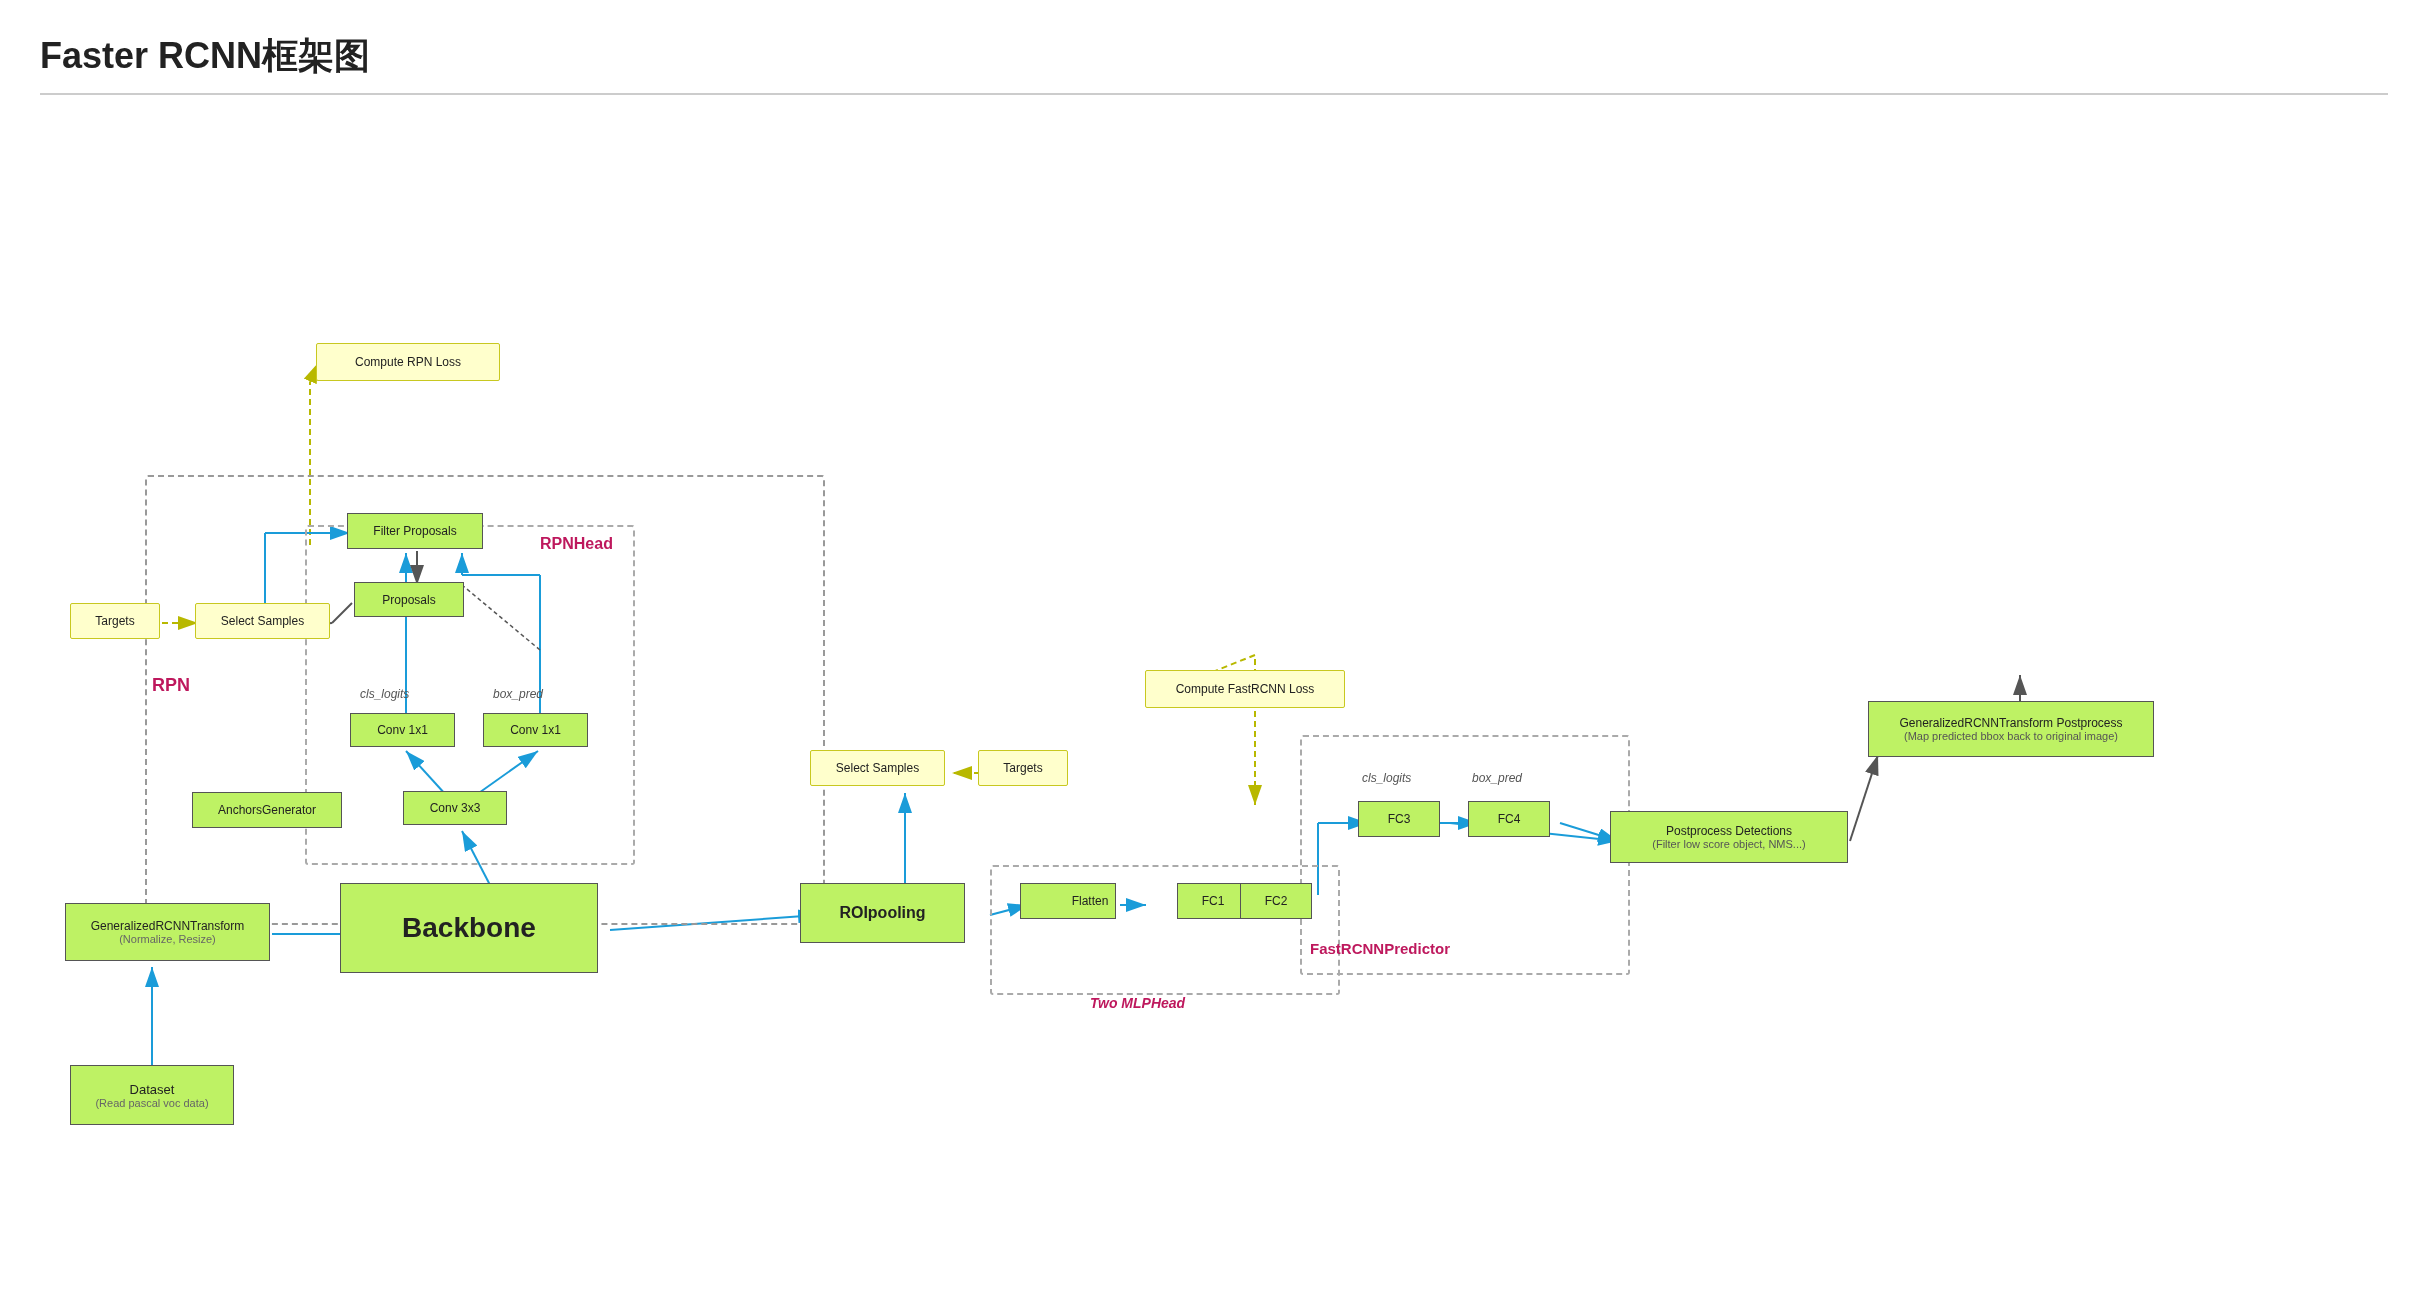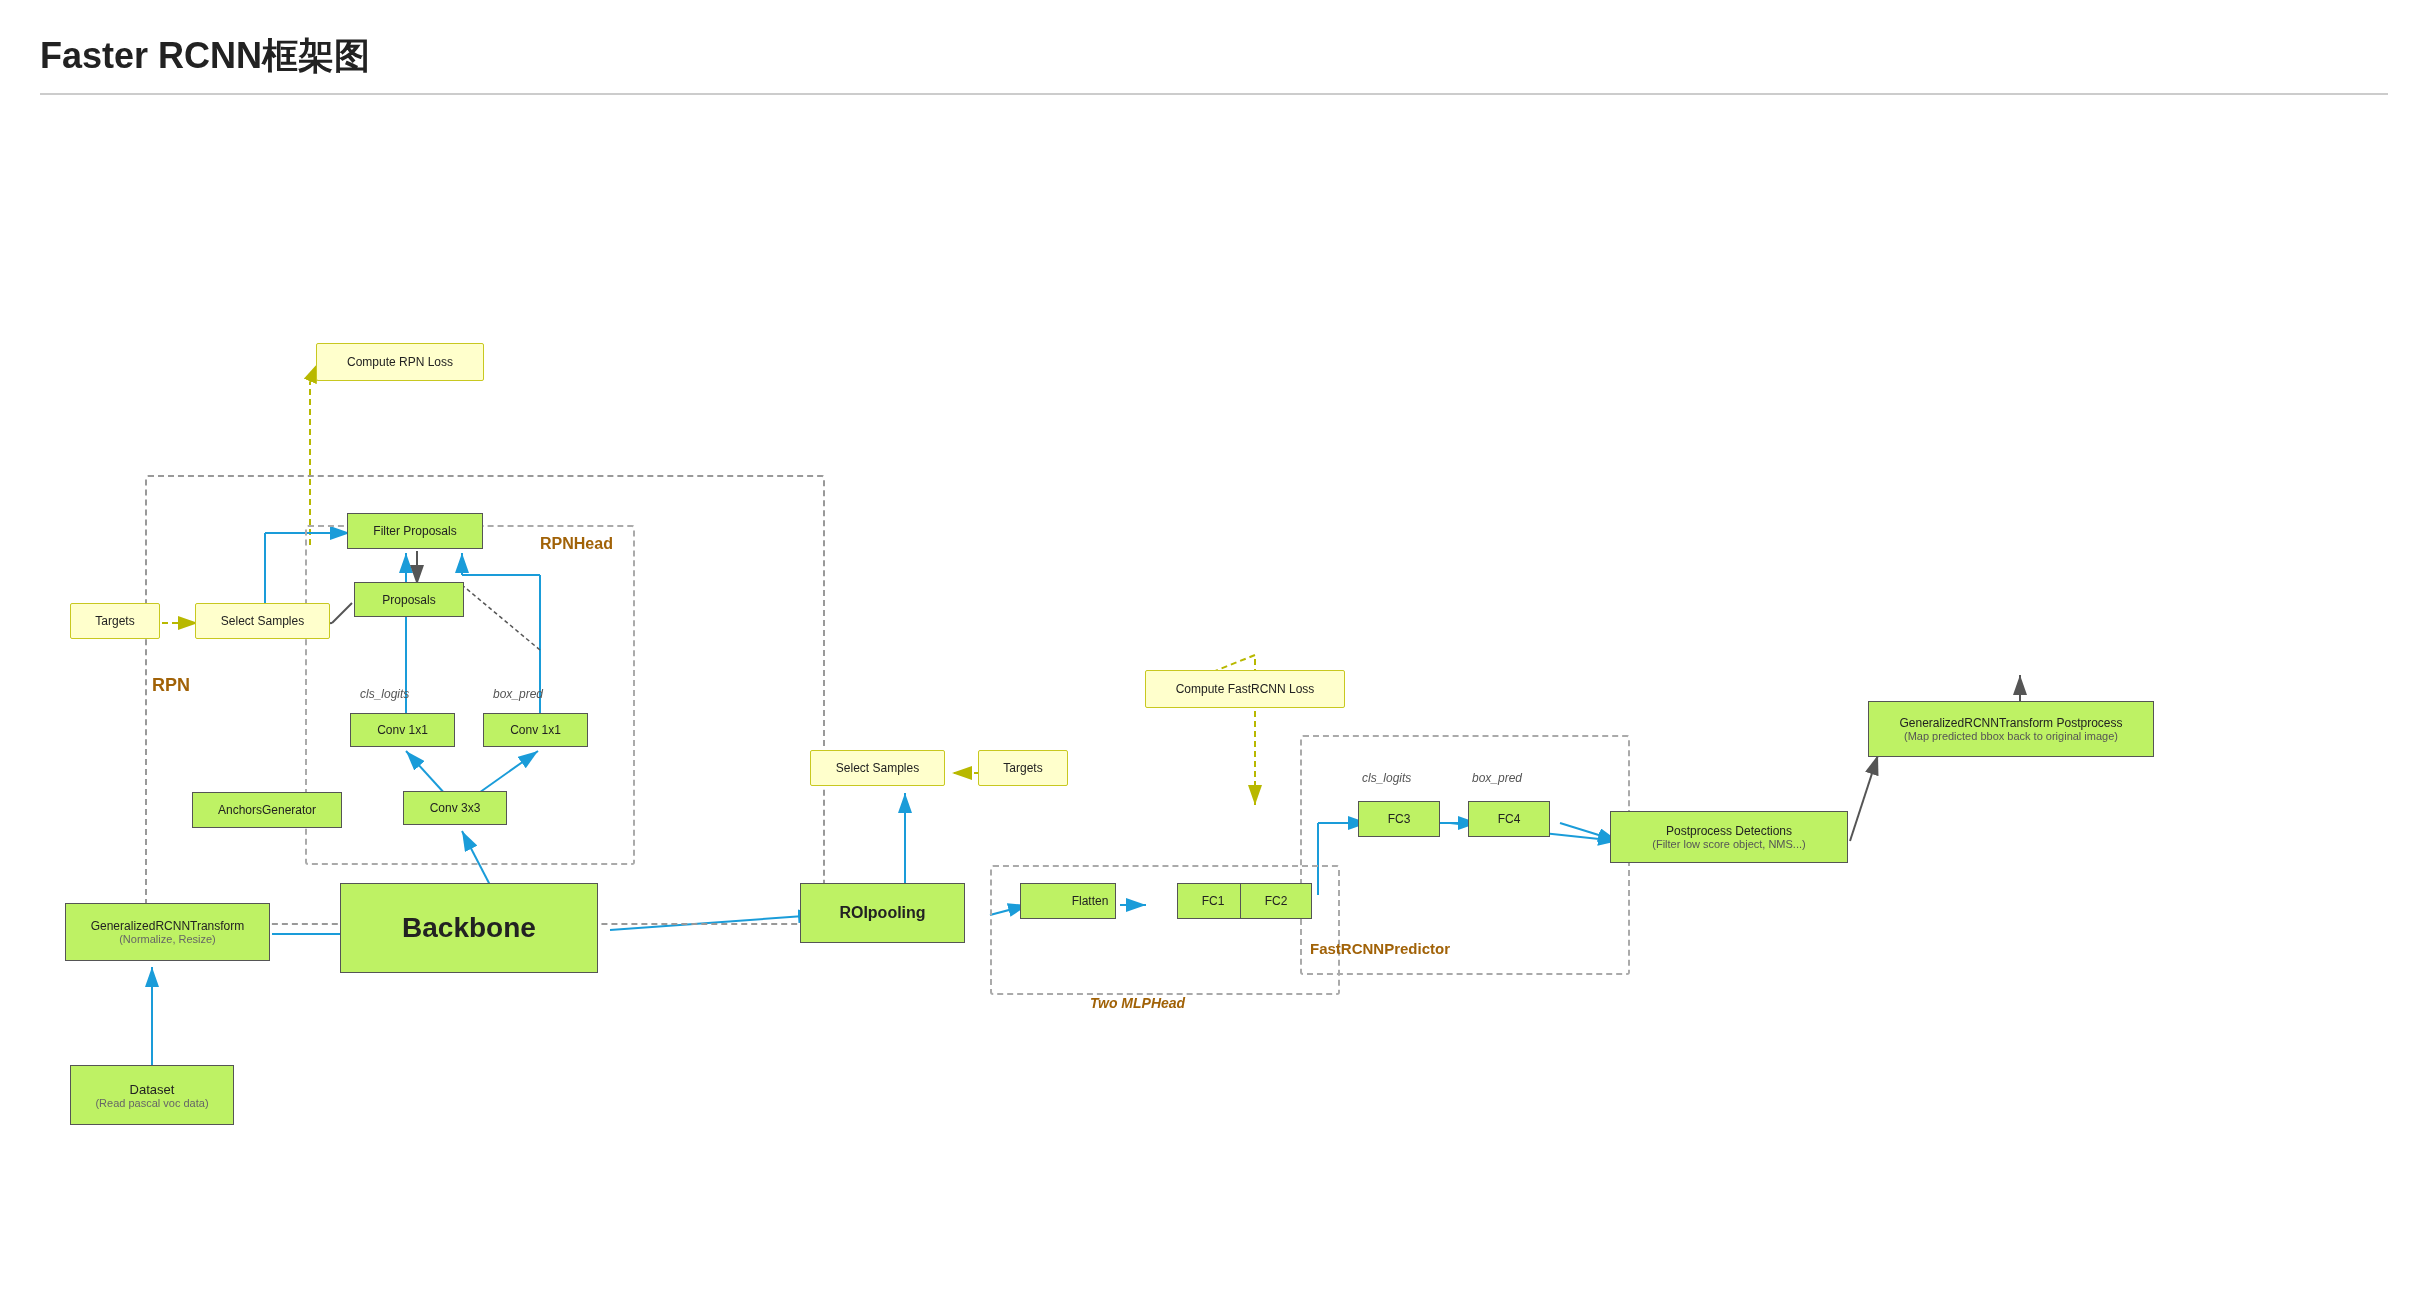--- a/index.html
+++ b/index.html
@@ -45,21 +45,21 @@
     }
     .box-yellow {
       border: 1.5px solid #c8c820;
       background: #ffffcc;
       border-radius: 2px;
     }
     .label-only {
       position: absolute;
       font-size: 15px;
       font-weight: bold;
-      color: #a16207;
+      color: #be185d;
     }
     
     .arrows-svg {
       position: absolute;
       top: 0;
       left: 0;
       width: 2428px;
       height: 1220px;
       pointer-events: none;
     }
@@ -178,21 +178,21 @@
   "></div>
 
   <div class="label-only" style="left:152px; top:580px; font-size:18px; font-weight:bold;">RPN</div>
 
   <div class="label-only" style="left:540px; top:440px; font-size:16px; font-weight:bold;">RPNHead</div>
 
   <div class="label-only" style="left:1310px; top:845px; font-size:15px; font-weight:bold;">FastRCNNPredictor</div>
 
   <div class="label-only" style="left:1090px; top:900px; font-size:14px; font-weight:bold; font-style:italic;">Two MLPHead</div>
 
-  <div class="box box-yellow" style="left:316px; top:248px; width:168px; height:38px;">
+  <div class="box box-yellow" style="left:316px; top:248px; width:184px; height:38px;">
     <span style="font-size:12px;">Compute RPN Loss</span>
   </div>
 
   <div class="box box-solid" style="left:70px; top:970px; width:164px; height:60px;">
     <span style="font-size:13px; font-weight:500;">Dataset</span>
     <span style="font-size:11px; color:#666;">(Read pascal voc data)</span>
   </div>
 
   <div class="box box-solid" style="left:65px; top:808px; width:205px; height:58px;">
     <span style="font-size:12px; font-weight:500;">GeneralizedRCNNTransform</span>

